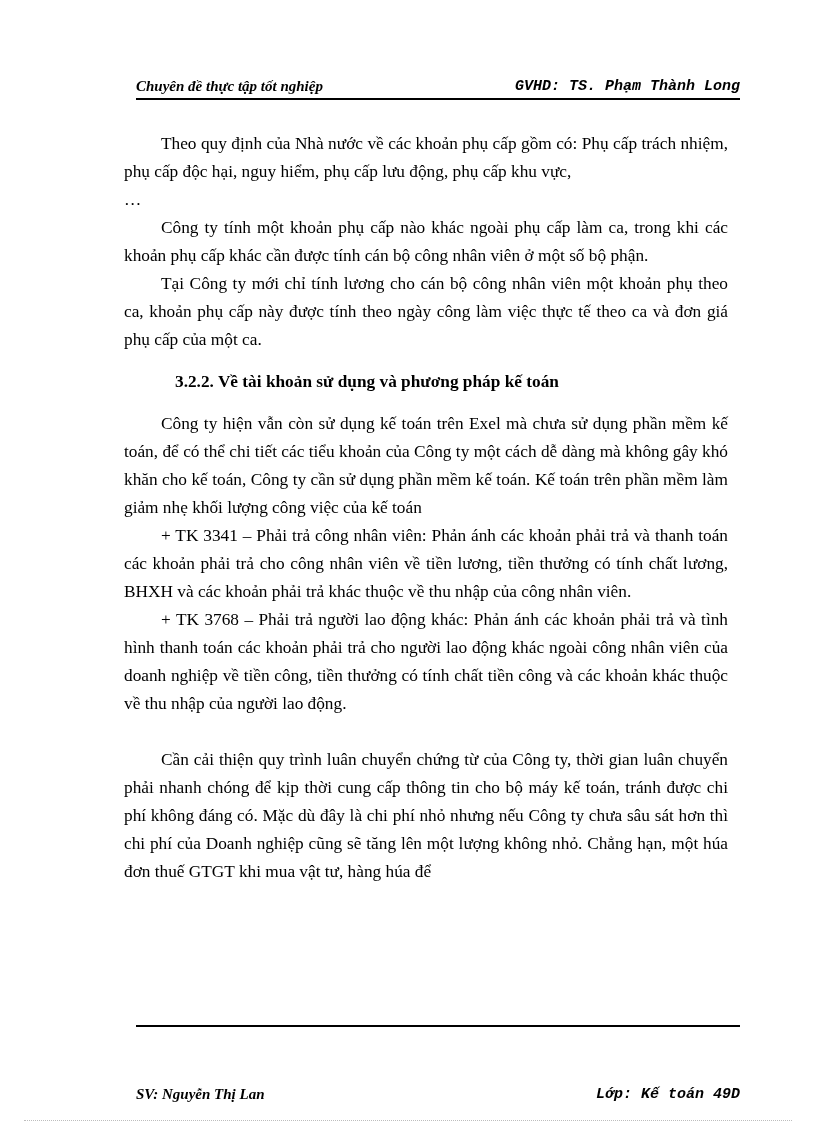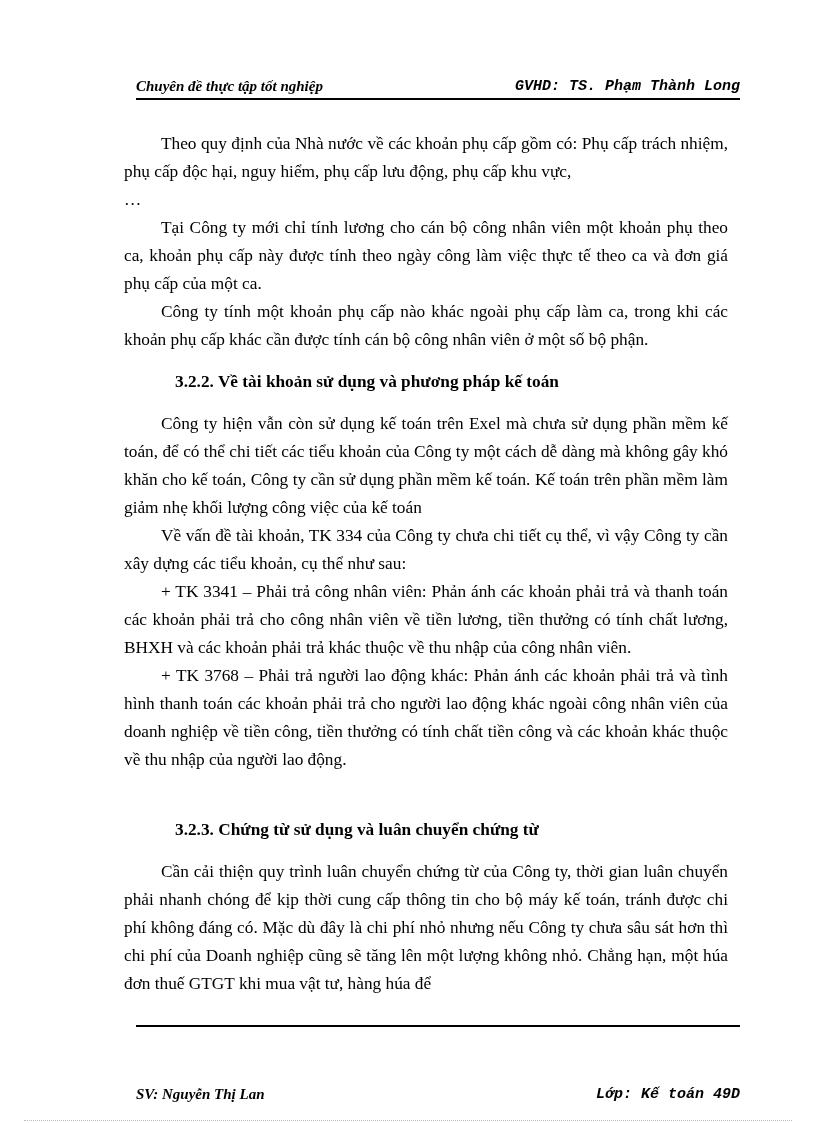--- a/index.html
+++ b/index.html
@@ -28,29 +28,27 @@
 <body>
 
 <div class="page-header">
   <span class="left">Chuyên đề thực tập tốt nghiệp</span>
   <span class="right">GVHD: TS. Phạm Thành Long</span>
 </div>
 
 <div class="body-text">
   <p>Theo quy định của Nhà nước về các khoản phụ cấp gồm có: Phụ cấp trách nhiệm, phụ cấp độc hại, nguy hiểm, phụ cấp lưu động, phụ cấp khu vực,</p>
   <p class="noindent">…</p>
+  <p>Công ty tính một khoản phụ cấp nào khác ngoài phụ cấp làm ca, trong khi các khoản phụ cấp khác cần được tính cán bộ công nhân viên ở một số bộ phận.</p>
   <p>Tại Công ty mới chỉ tính lương cho cán bộ công nhân viên một khoản phụ theo ca, khoản phụ cấp này được tính theo ngày công làm việc thực tế theo ca và đơn giá phụ cấp của một ca.</p>
-  <p>Công ty tính một khoản phụ cấp nào khác ngoài phụ cấp làm ca, trong khi các khoản phụ cấp khác cần được tính cán bộ công nhân viên ở một số bộ phận.</p>
   <h3>3.2.2. Về tài khoản sử dụng và phương pháp kế toán</h3>
   <p>Công ty hiện vẫn còn sử dụng kế toán trên Exel mà chưa sử dụng phần mềm kế toán, để có thể chi tiết các tiểu khoản của Công ty một cách dễ dàng mà không gây khó khăn cho kế toán, Công ty cần sử dụng phần mềm kế toán. Kế toán trên phần mềm làm giảm nhẹ khối lượng công việc của kế toán</p>
-  <p>Về vấn đề tài khoản, TK 334 của Công ty chưa chi tiết cụ thể, vì vậy Công ty cần xây dựng các tiểu khoản, cụ thể như sau:</p>
   <p>+ TK 3341 – Phải trả công nhân viên: Phản ánh các khoản phải trả và thanh toán các khoản phải trả cho công nhân viên về tiền lương, tiền thưởng có tính chất lương, BHXH và các khoản phải trả khác thuộc về thu nhập của công nhân viên.</p>
   <p>+ TK 3768 – Phải trả người lao động khác: Phản ánh các khoản phải trả và tình hình thanh toán các khoản phải trả cho người lao động khác ngoài công nhân viên của doanh nghiệp về tiền công, tiền thưởng có tính chất tiền công và các khoản khác thuộc về thu nhập của người lao động.</p>
   <div class="spacer"></div>
-  <h3>3.2.3. Chứng từ sử dụng và luân chuyển chứng từ</h3>
   <p>Cần cải thiện quy trình luân chuyển chứng từ của Công ty, thời gian luân chuyển phải nhanh chóng để kịp thời cung cấp thông tin cho bộ máy kế toán, tránh được chi phí không đáng có. Mặc dù đây là chi phí nhỏ nhưng nếu Công ty chưa sâu sát hơn thì chi phí của Doanh nghiệp cũng sẽ tăng lên một lượng không nhỏ. Chẳng hạn, một húa đơn thuế GTGT khi mua vật tư, hàng húa để</p>
 </div>
 
 <div class="page-footer">
   <span class="left">SV: Nguyễn Thị Lan</span>
   <span class="right">Lớp: Kế toán 49D</span>
 </div>
 
 <div class="dotted-edge"></div>
 

